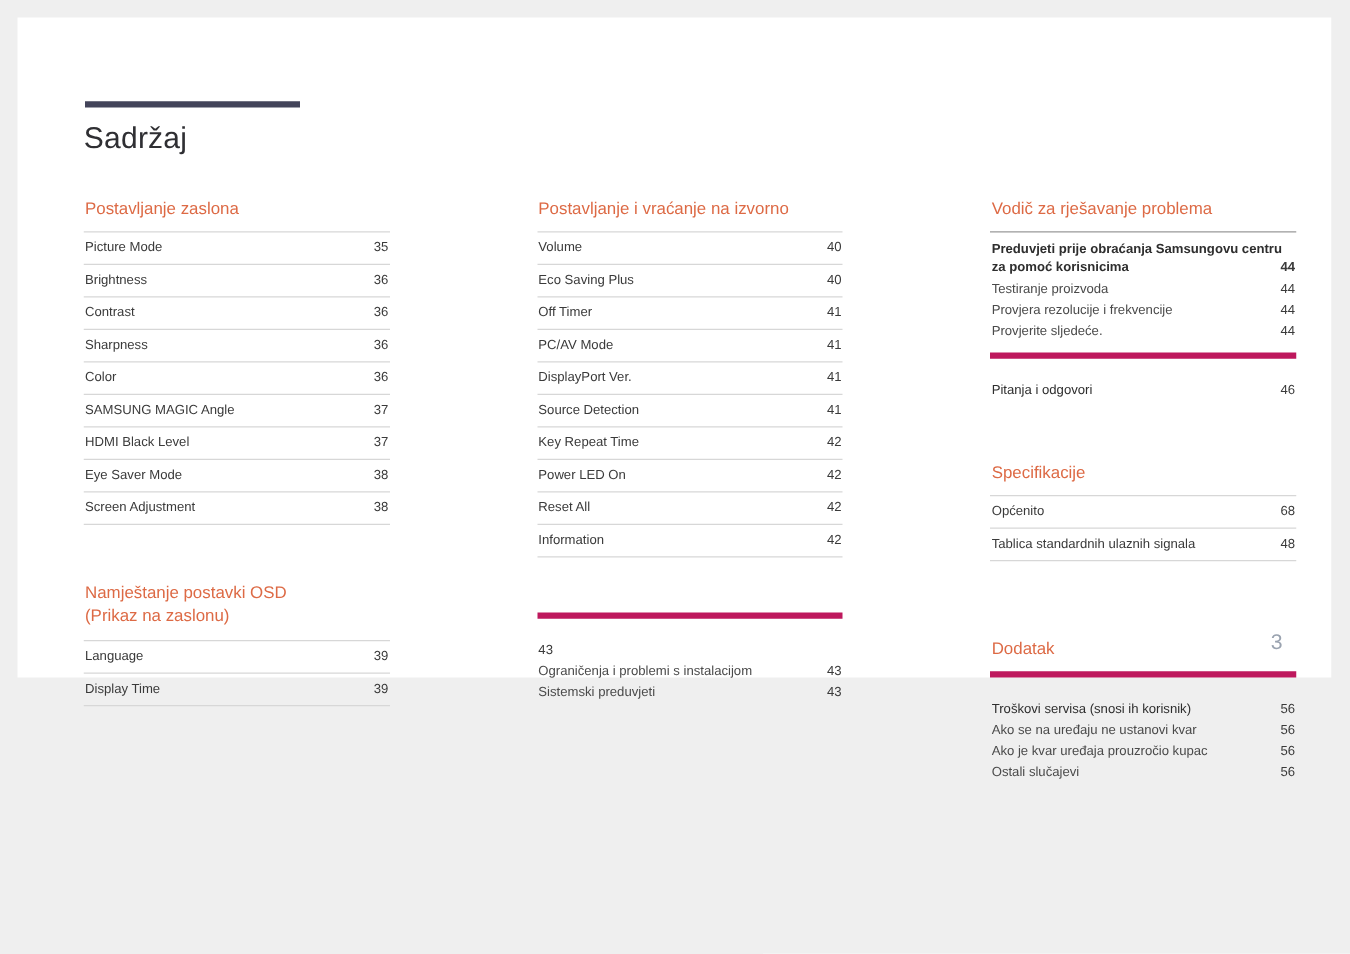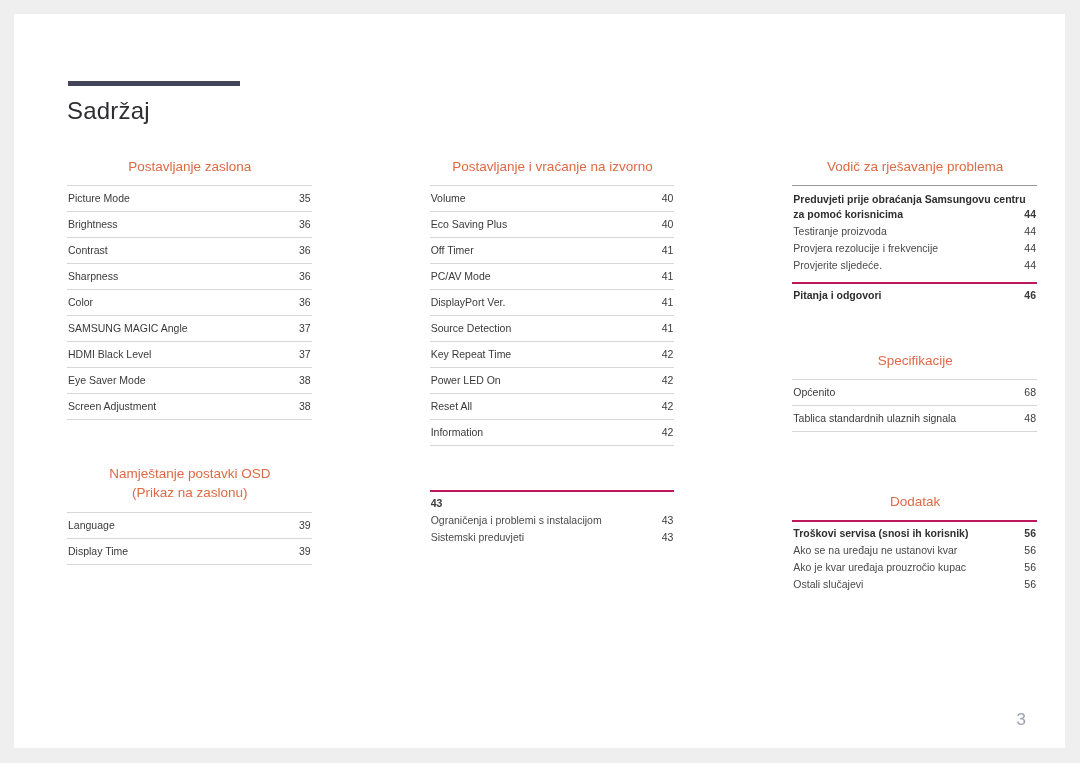--- a/index.html
+++ b/index.html
@@ -11,21 +11,21 @@
     height: 763px;
     background: #efefef;
     font-family: "Liberation Sans", sans-serif;
     overflow: hidden;
   }
   .page {
     position: absolute;
     left: 14px;
     top: 14px;
     width: 1051px;
-    height: 734px;
+    height: 528px;
     background: #ffffff;
   }
   .title-bar {
     position: absolute;
     left: 54px;
     top: 67px;
     width: 172px;
     height: 5px;
     background: #43445a;
   }
@@ -55,21 +55,20 @@
 
   .section { margin-bottom: 0; }
   .section + .section { margin-top: 36px; }
 
   .sec-title {
     color: #dd6a45;
     font-size: 13.5px;
     font-weight: 400;
     line-height: 19px;
     margin: 0 0 9px 1px;
-    text-align: center;
   }
   .sec-title.tall { margin-bottom: 10px; }
   .row {
     display: flex;
     align-items: baseline;
     justify-content: space-between;
     border-top: 1px solid #d7d7d7;
     padding: 6px 1px 6px 1px;
     font-size: 10.5px;
     color: #3a3a3a;
@@ -81,23 +80,23 @@
 
   
   .row.sub {
     border-top: none;
     padding: 1px 1px 1px 1px;
     color: #4a4a4a;
     font-size: 10.5px;
     line-height: 15px;
   }
   .row.grouphead {
-    border-top: 2px solid #be185d;
-    padding: 4px 1px 1px 1px;
-    font-weight: bold;
+    border-top: 5px solid #be185d;
+    padding: 18px 1px 1px 1px;
+    font-weight: normal;
     color: #2e2e2e;
     line-height: 15px;
   }
   .row.wrap2 {
     display: block;
     border-top: 1px solid #999999;
     padding: 6px 1px 1px 1px;
     font-weight: bold;
     color: #2e2e2e;
     line-height: 15px;

